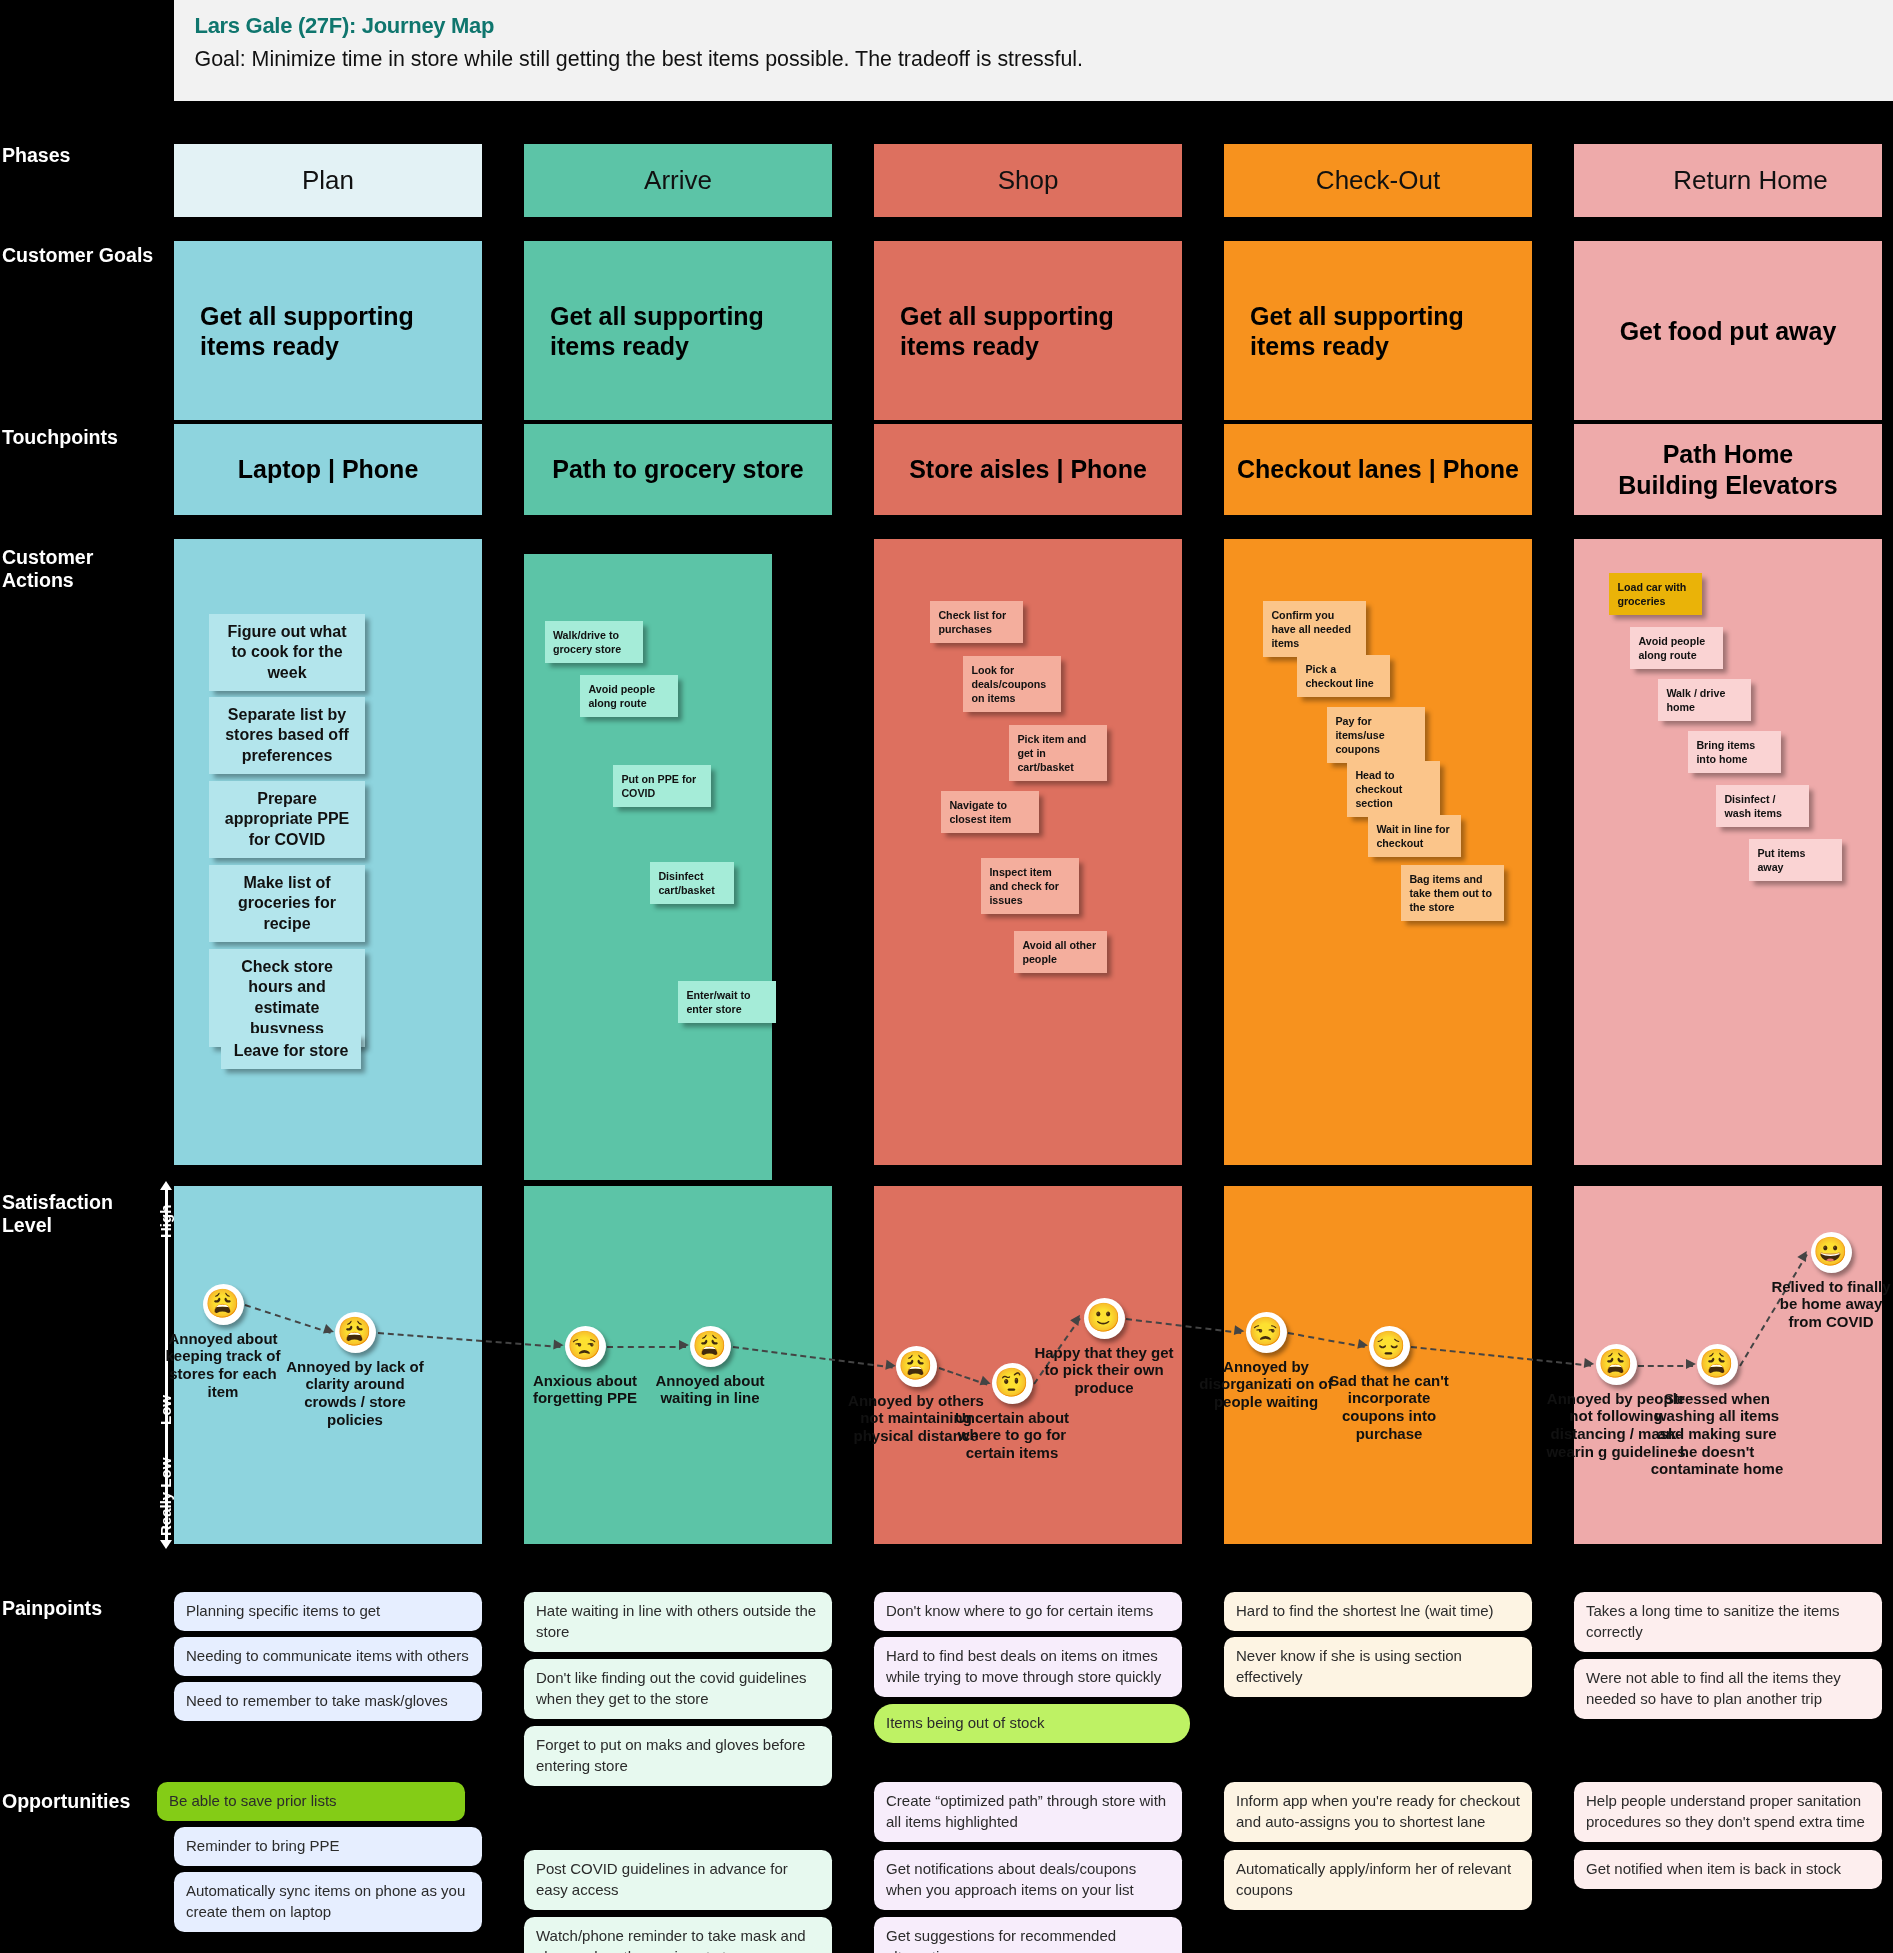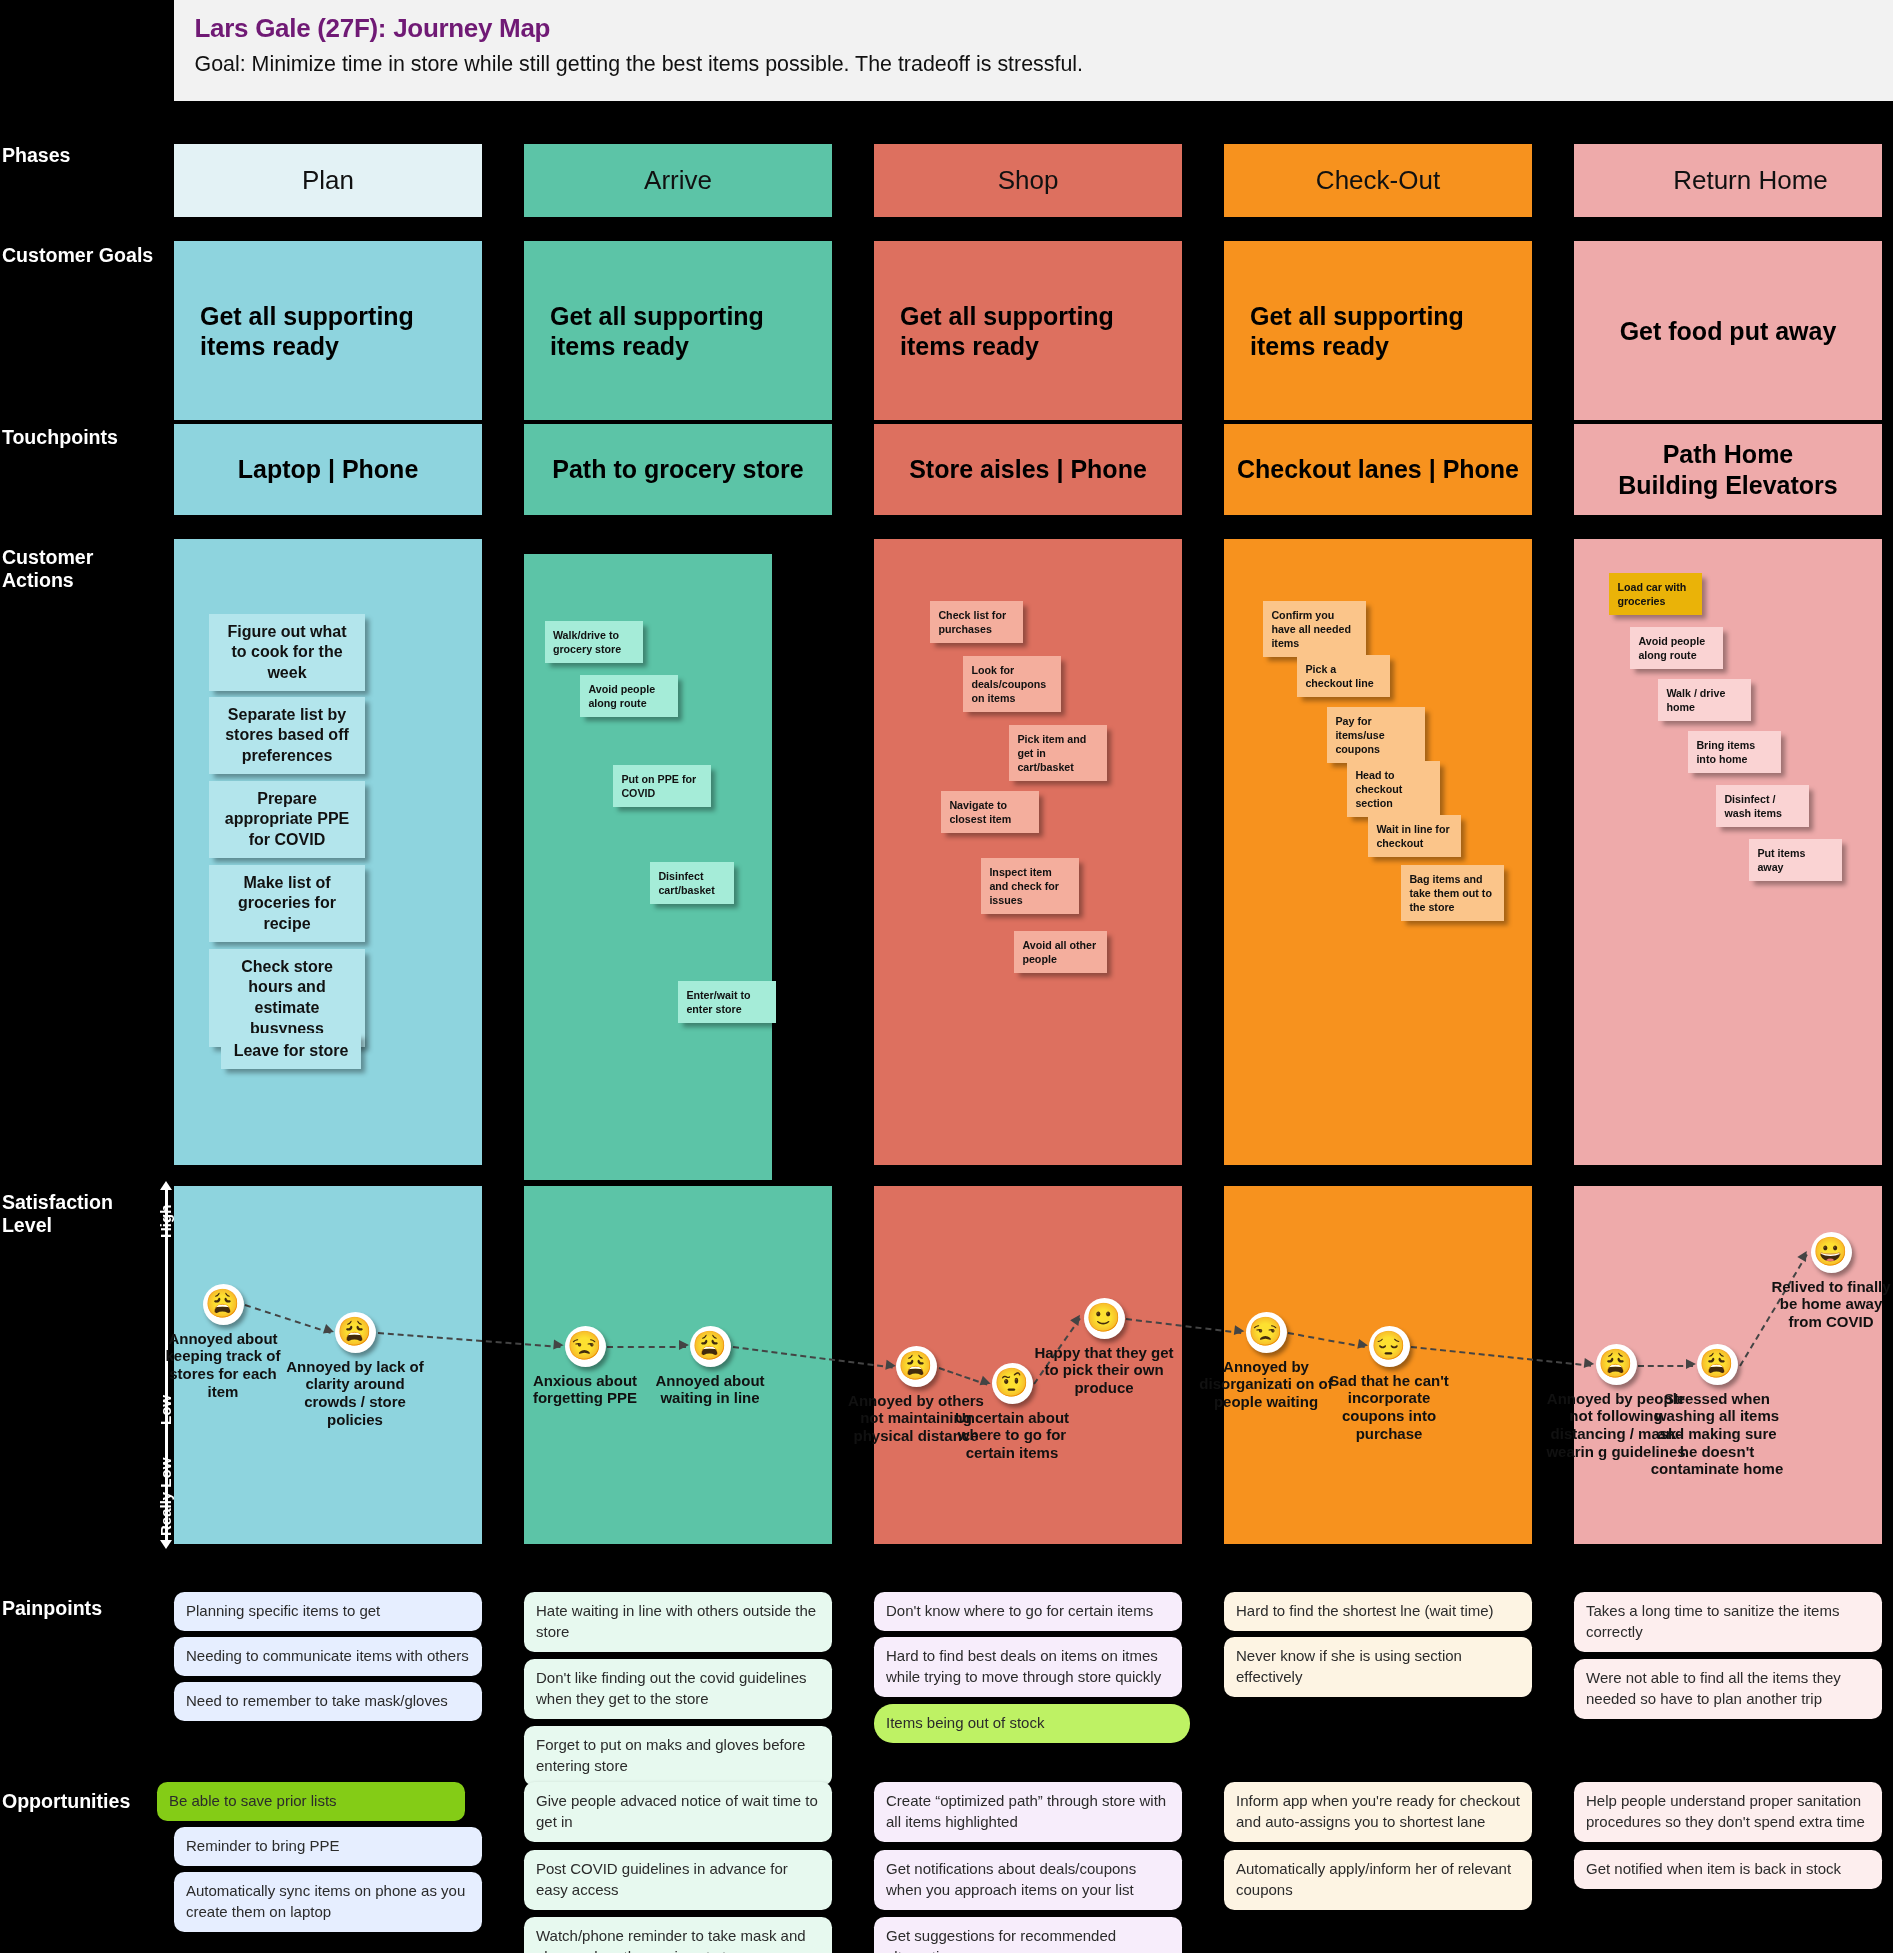--- a/index.html
+++ b/index.html
@@ -10,21 +10,21 @@
     height: 1954px;
     overflow: hidden;
   }
   #page { position: relative; width: 1893px; height: 1954px; background: #000; }
 
   
   .header {
     position: absolute; left: 174px; top: 0; width: 1719px; height: 101px;
     background: #f2f2f2; padding: 13px 0 0 20.5px;
   }
-  .header h1 { font-size: 26px; font-weight: bold; color: #701a75; letter-spacing: -0.3px; }
+  .header h1 { font-size: 22px; font-weight: bold; color: #0f766e; letter-spacing: -0.3px; }
   .header .goal { font-size: 21.4px; color: #111; margin-top: 7.5px; }
 
   
   .rowlabel {
     position: absolute; left: 0; color: #fff; font-weight: bold;
     font-size: 19.6px; line-height: 1.15; width: 172px; padding-left: 1.9px;
   }
 
   
   .cell { position: absolute; }
@@ -263,21 +263,20 @@
     </div>
     <div class="emoji-node" style="left: 640px; top: 1326px;">
       <div class="emoji">
         <span>😩</span>
       </div>
       <div class="emoji-cap">Annoyed about waiting in line</div>
     </div>
     <div class="chip" style="left: 524px; top: 1592px; width: 308px; min-height: 58px; background: rgb(231, 249, 239);">Hate waiting in line with others outside the store</div>
     <div class="chip" style="left: 524px; top: 1659px; width: 308px; min-height: 58px; background: rgb(231, 249, 239);">Don't like finding out the covid guidelines when they get to the store</div>
     <div class="chip" style="left: 524px; top: 1726px; width: 308px; min-height: 58px; background: rgb(231, 249, 239);">Forget to put on maks and gloves before entering store</div>
-    <div class="chip" style="left: 524px; top: 1782px; width: 308px; min-height: 58px; background: rgb(231, 249, 239);">Give people advaced notice of wait time to get in</div>
     <div class="chip" style="left: 524px; top: 1850px; width: 308px; min-height: 58px; background: rgb(231, 249, 239);">Post COVID guidelines in advance for easy access</div>
     <div class="chip" style="left: 524px; top: 1917px; width: 308px; min-height: 58px; background: rgb(231, 249, 239);">Watch/phone reminder to take mask and glvoes when they arrive at store</div>
     <div class="emoji-node" style="left: 846px; top: 1346px;">
       <div class="emoji">
         <span>😩</span>
       </div>
       <div class="emoji-cap">Annoyed by others not maintaining physical distance</div>
     </div>
     <div class="emoji-node" style="left: 942px; top: 1363px;">
       <div class="emoji">

